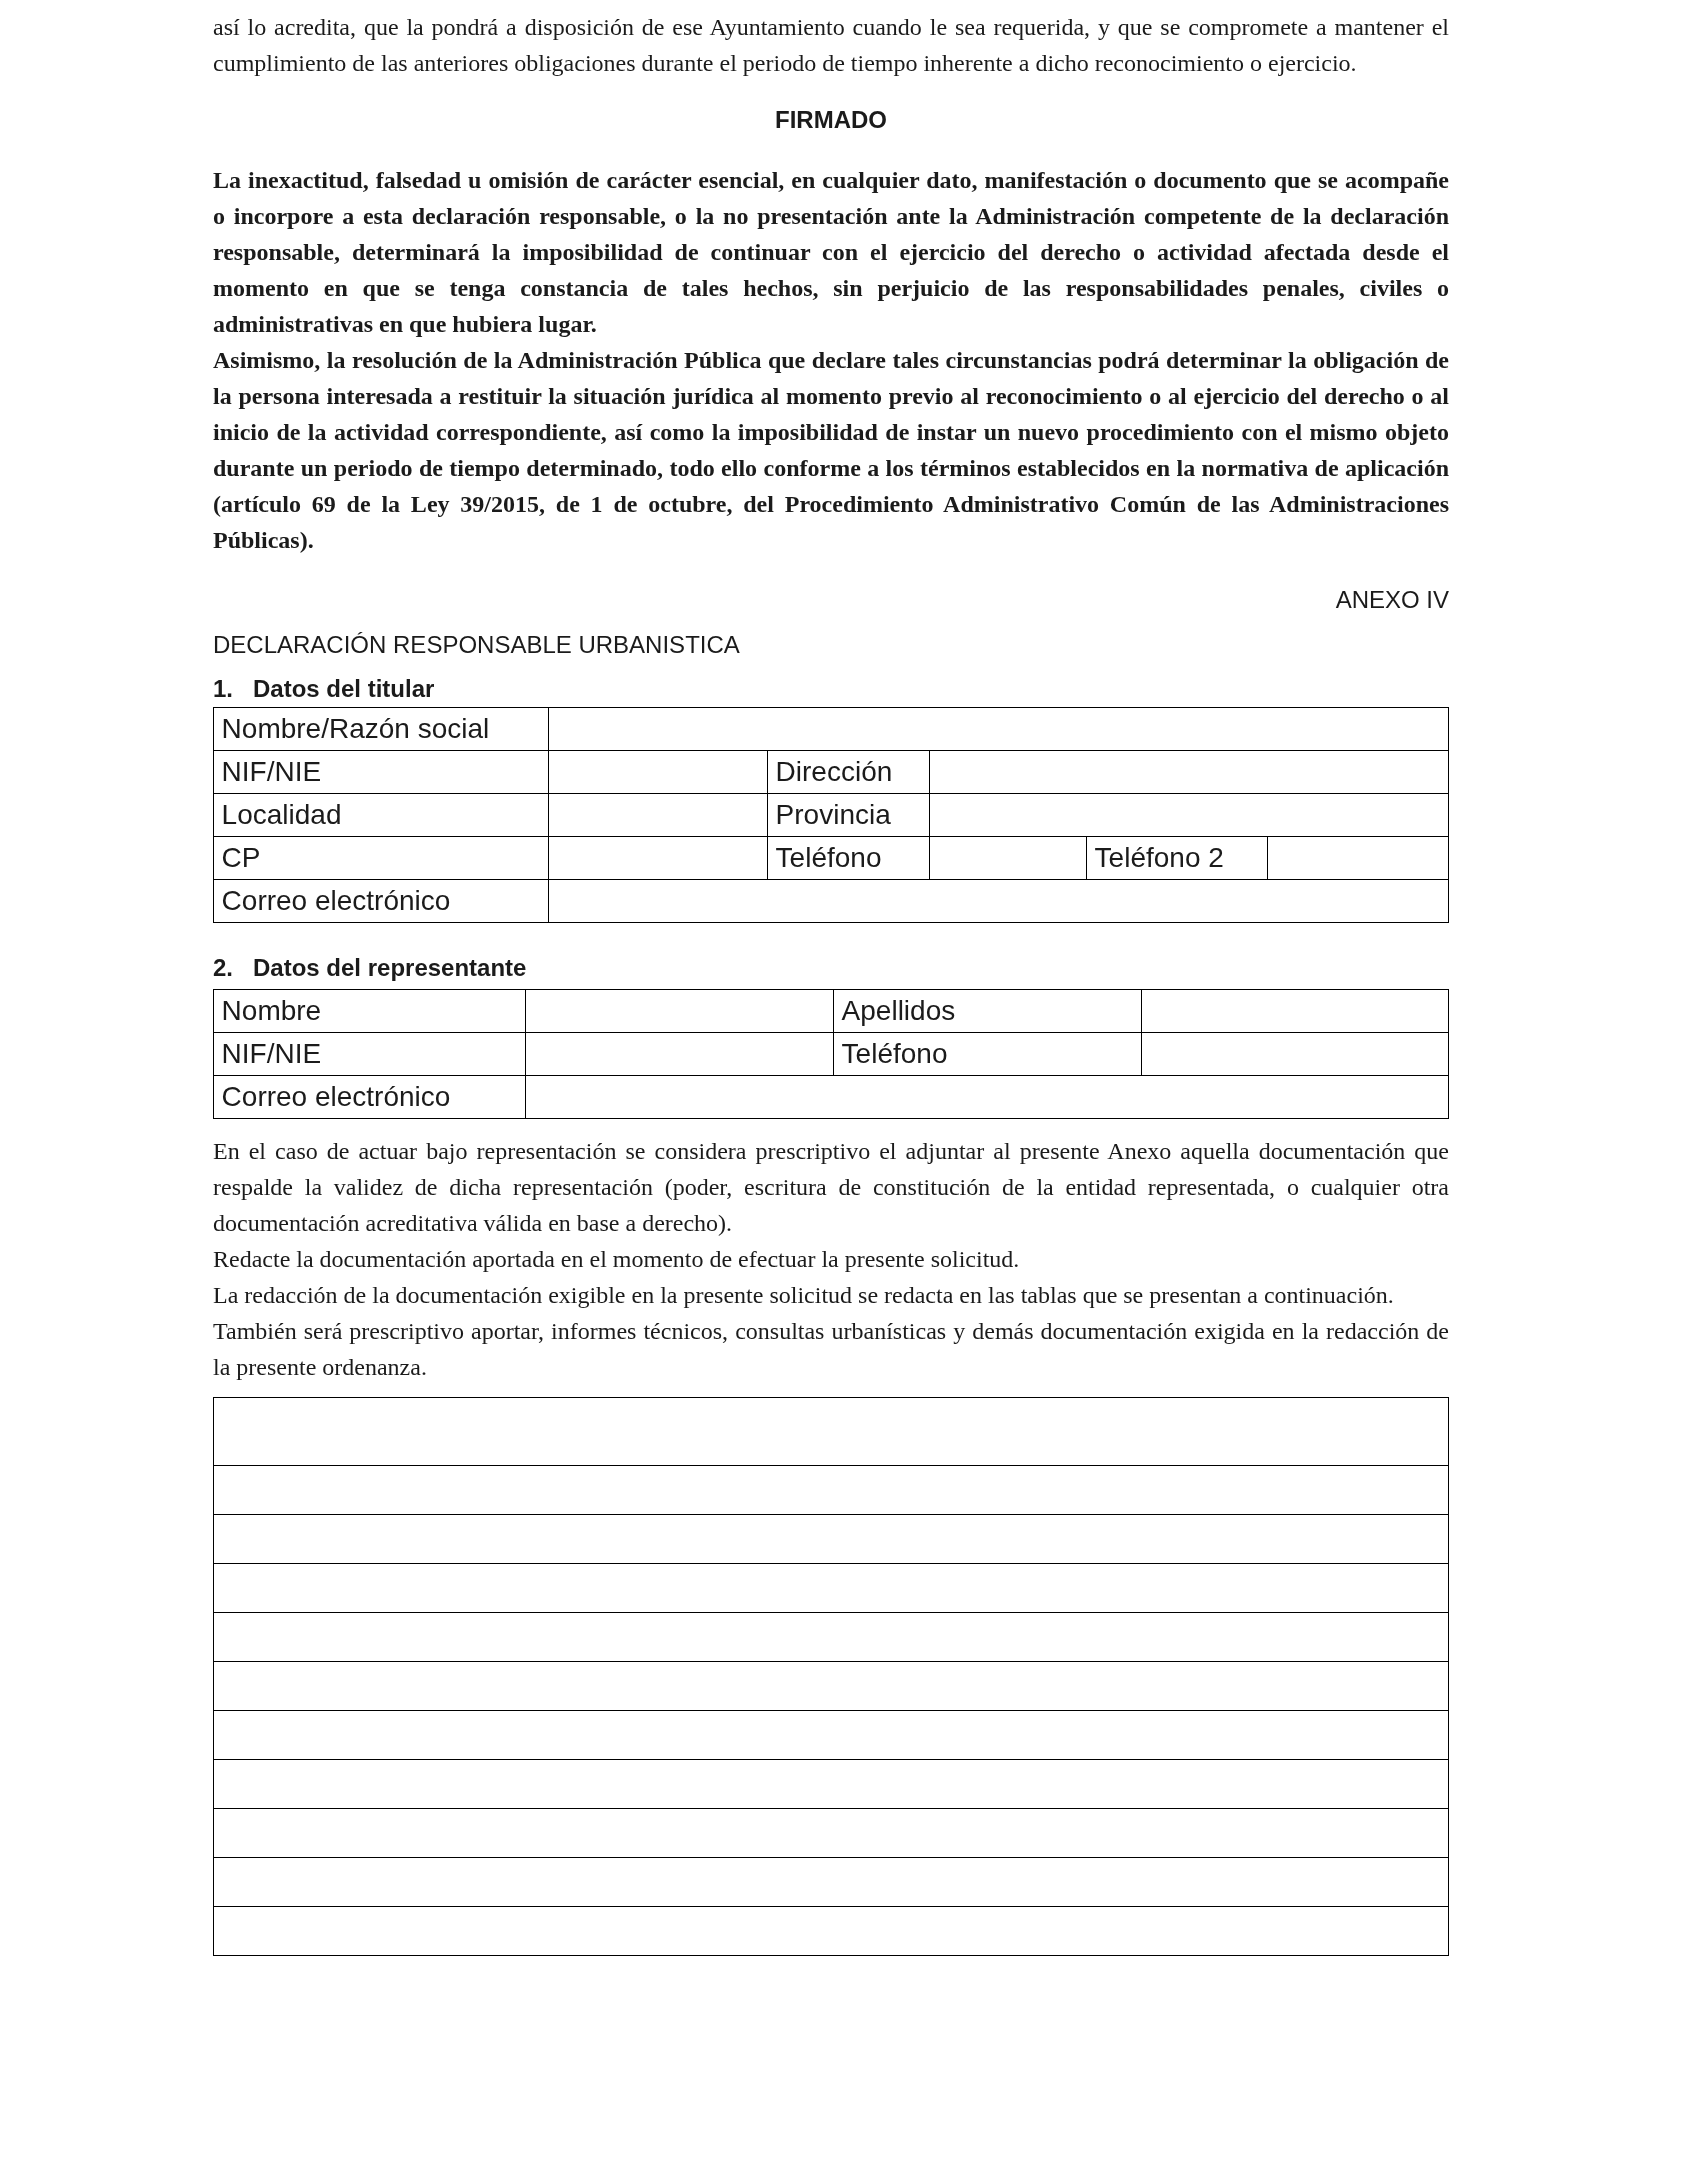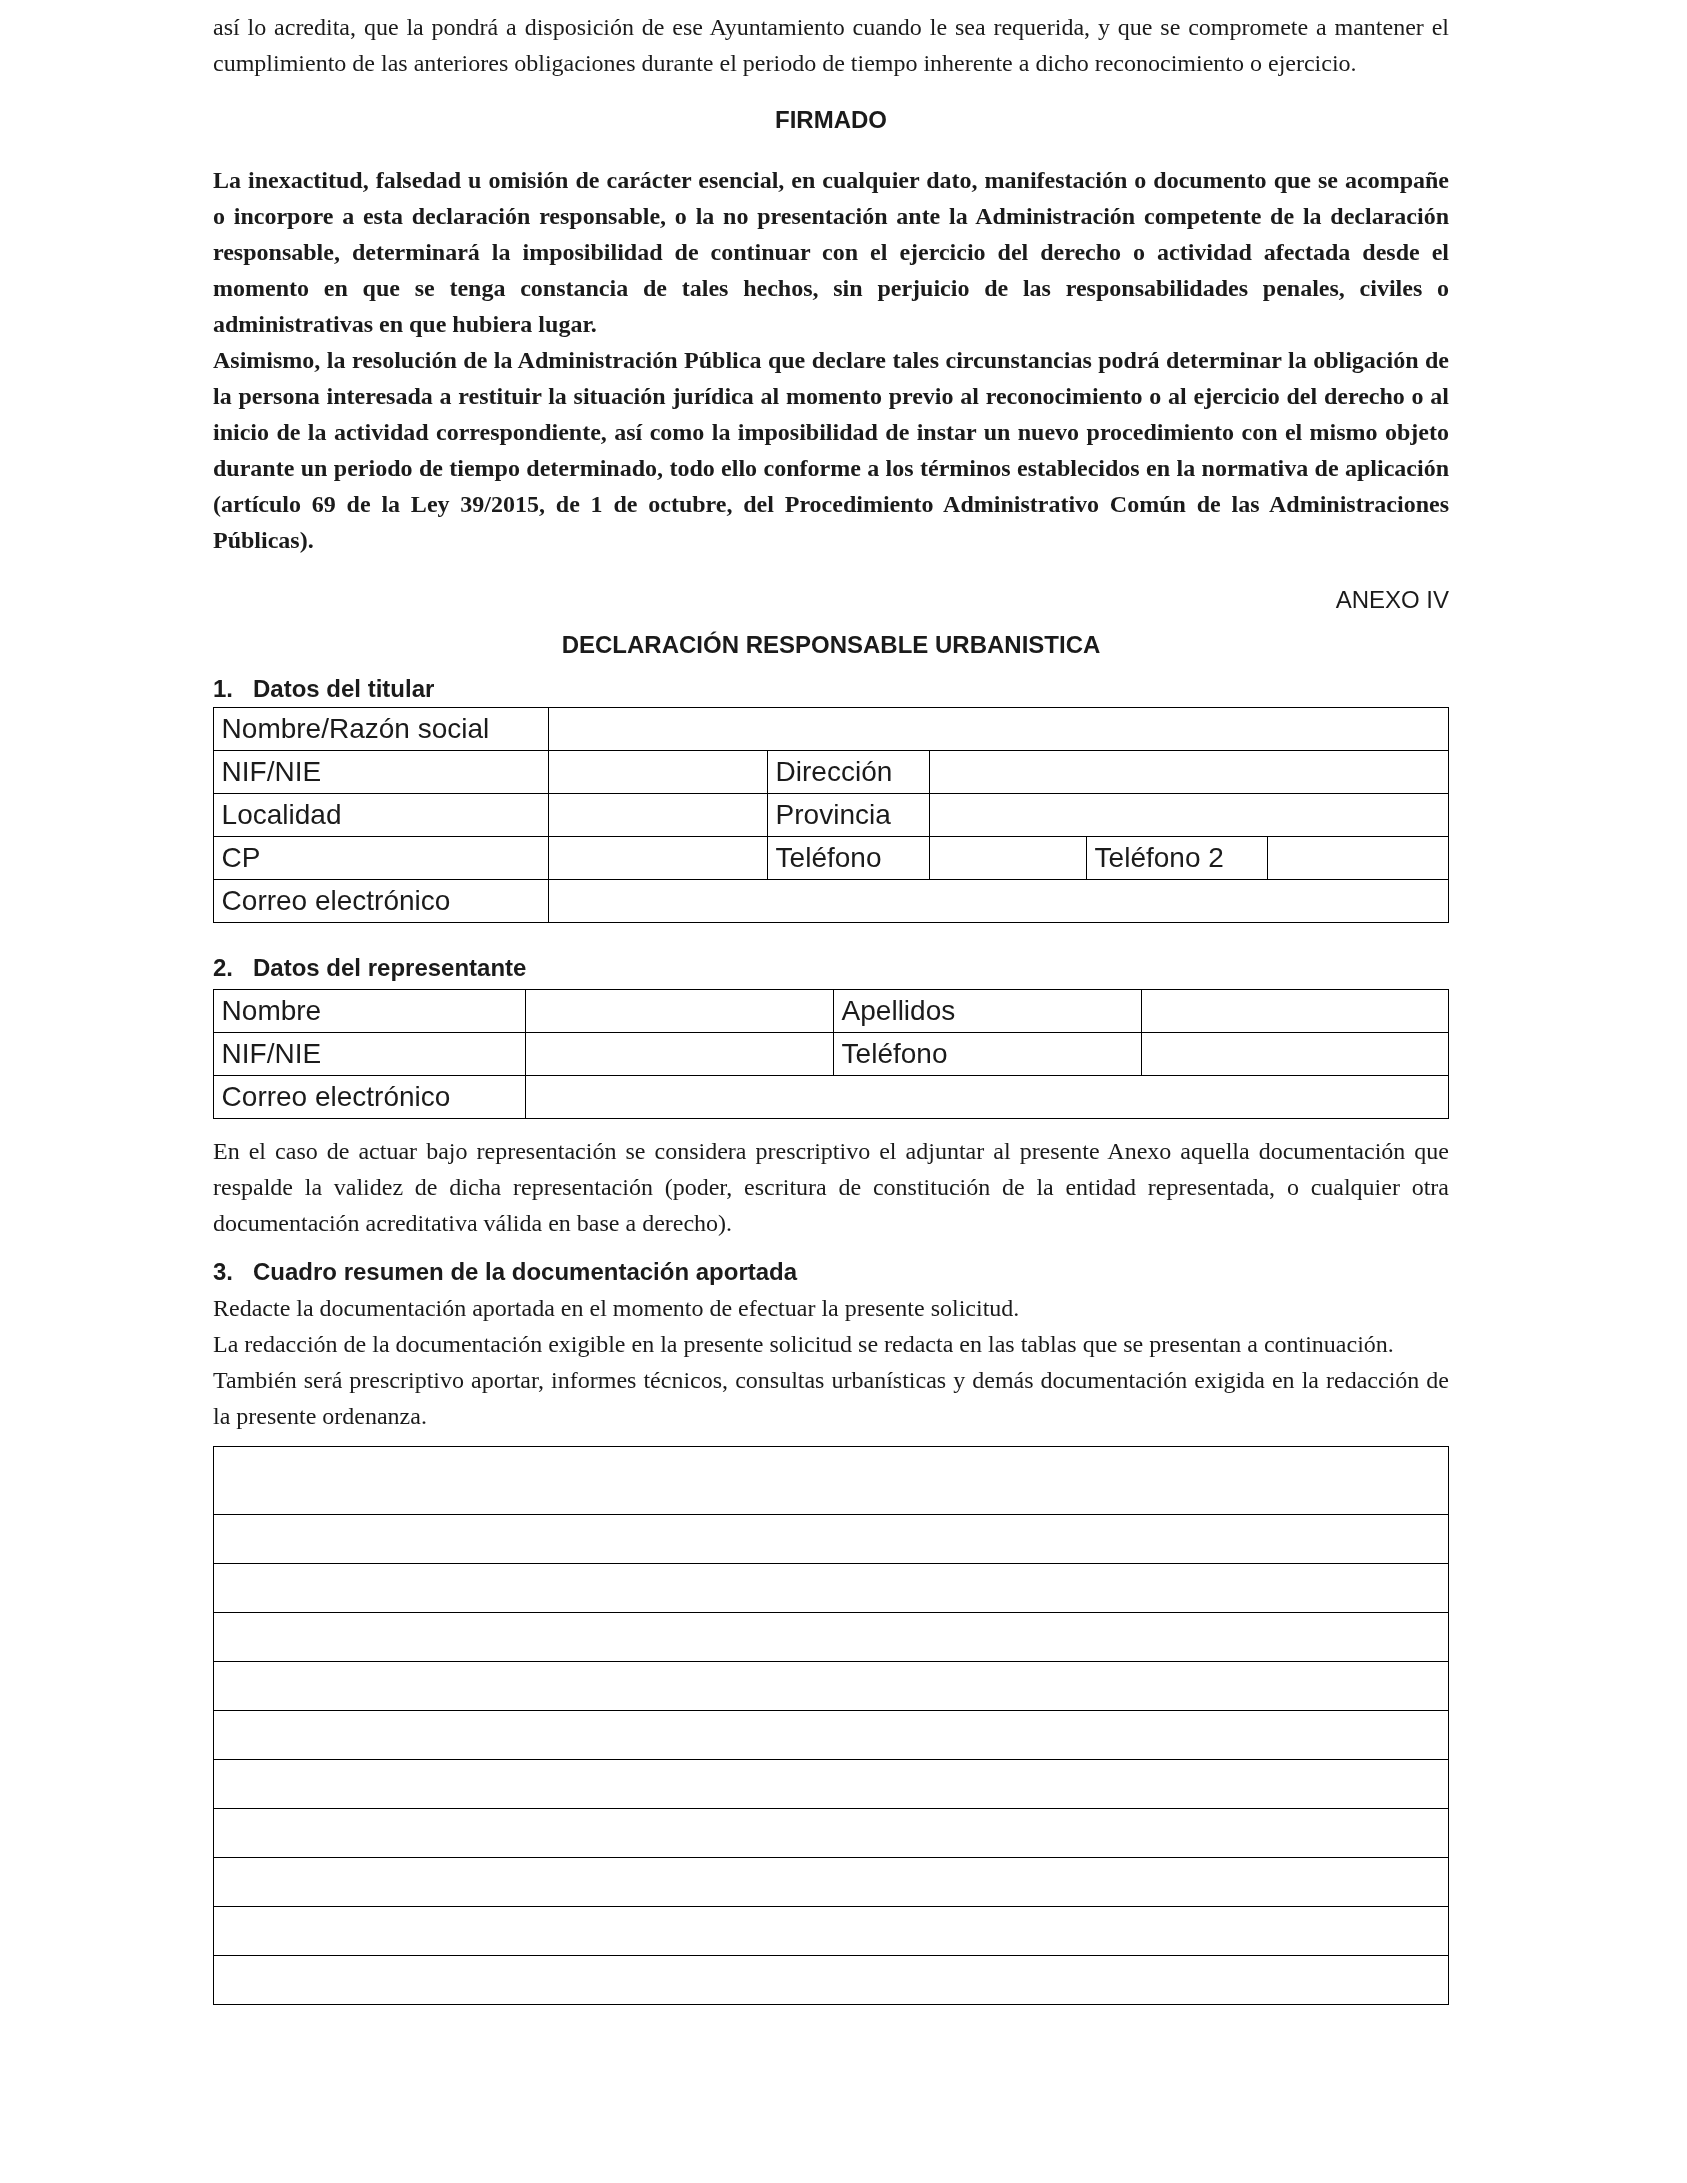--- a/index.html
+++ b/index.html
@@ -20,21 +20,21 @@
   p, h2 {
     margin: 0;
     font-size: 24px;
     line-height: 36px;
     font-weight: normal;
   }
   .para { text-align: justify; font-family: Liberation Serif, serif; }
   .bold { font-weight: bold; }
   .firmado { margin: 21px 0 24px; text-align: center; font-weight: bold; }
   .annex-label { margin-top: 24px; text-align: right; }
-  .annex-title { margin-top: 9px; text-align: center; font-weight: bold; }
+  .annex-title { margin-top: 9px; font-weight: normal; }
   .section-heading { font-weight: bold; }
   .section-heading .num { display: inline-block; width: 40px; }
   .s1 { margin-top: 7.6px; }
   .s2 { margin-top: 27px; margin-bottom: 3px; }
   .s3 { margin-top: 13.7px; }
   table.form-table {
     width: 100%;
     border-collapse: collapse;
     table-layout: fixed;
   }
@@ -144,23 +144,20 @@
       </tr>
       <tr>
         <td class="label">Correo electrónico</td>
         <td class="value" colspan="3"></td>
       </tr>
     </tbody>
   </table>
 
   <p class="para rep-note">En el caso de actuar bajo representación se considera prescriptivo el adjuntar al presente Anexo aquella documentación que respalde la validez de dicha representación (poder, escritura de constitución de la entidad representada, o cualquier otra documentación acreditativa válida en base a derecho).</p>
 
-  <h2 class="section-heading s3">
-    <span class="num">3.</span><span>Cuadro resumen de la documentación aportada</span>
-  </h2>
 
   <p class="para">Redacte la documentación aportada en el momento de efectuar la presente solicitud.</p>
   <p class="para">La redacción de la documentación exigible en la presente solicitud se redacta en las tablas que se presentan a continuación.</p>
   <p class="para">También será prescriptivo aportar, informes técnicos, consultas urbanísticas y demás documentación exigida en la redacción de la presente ordenanza.</p>
 
   <table class="summary-table">
     <tbody>
         <tr class="first">
           <td></td>
         </tr>

